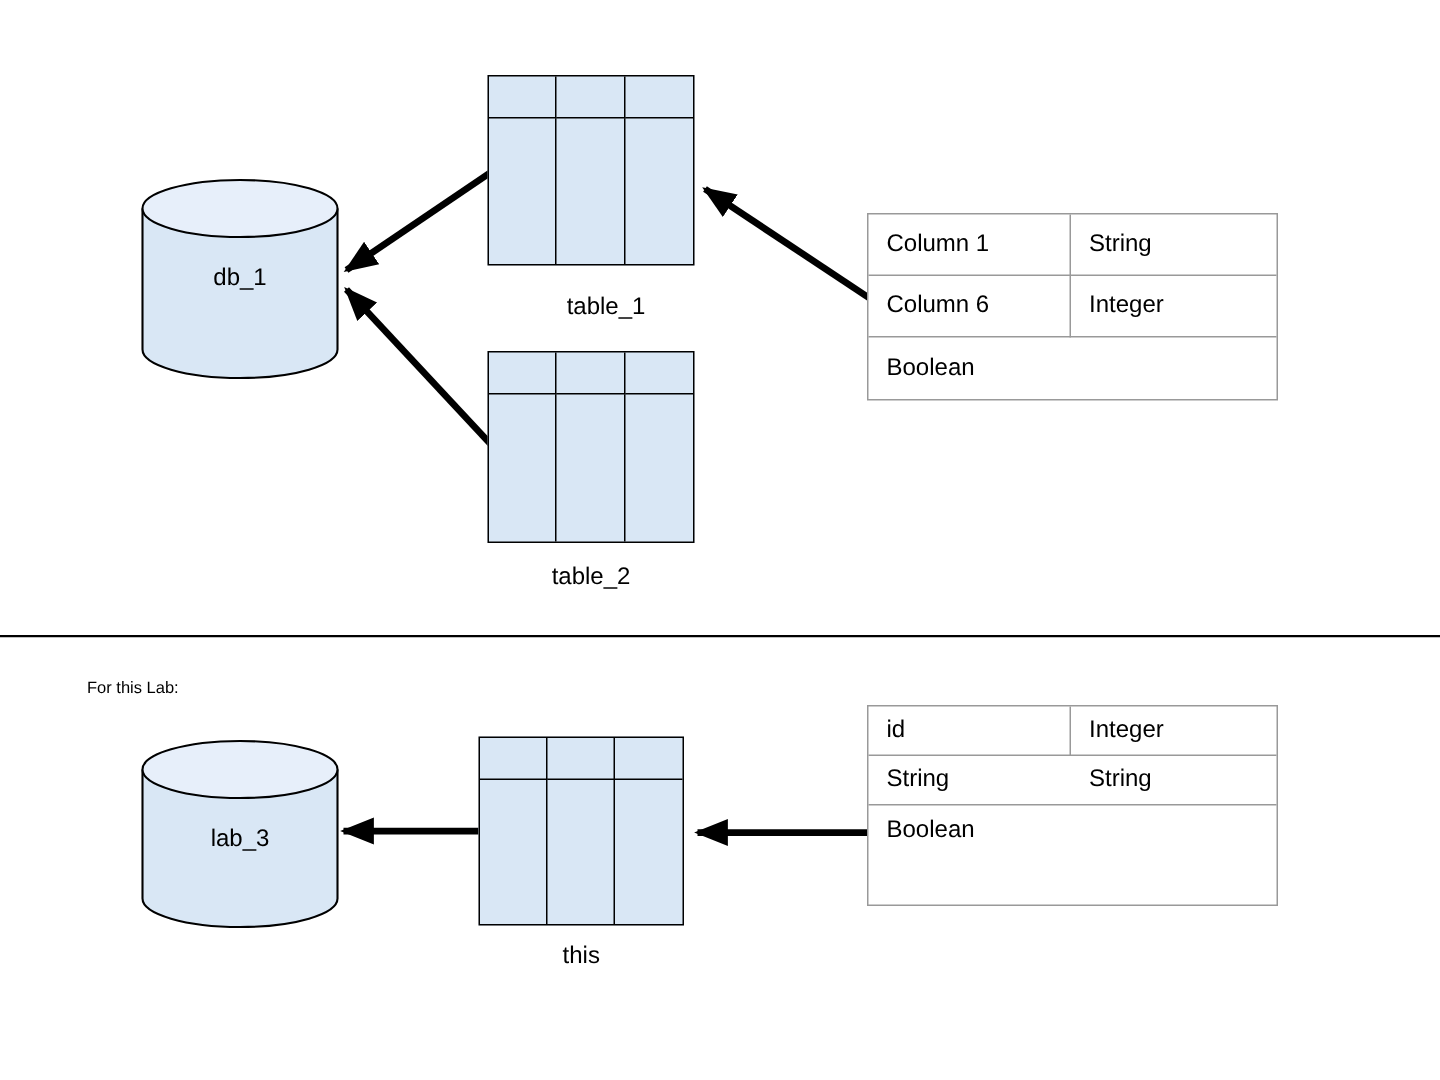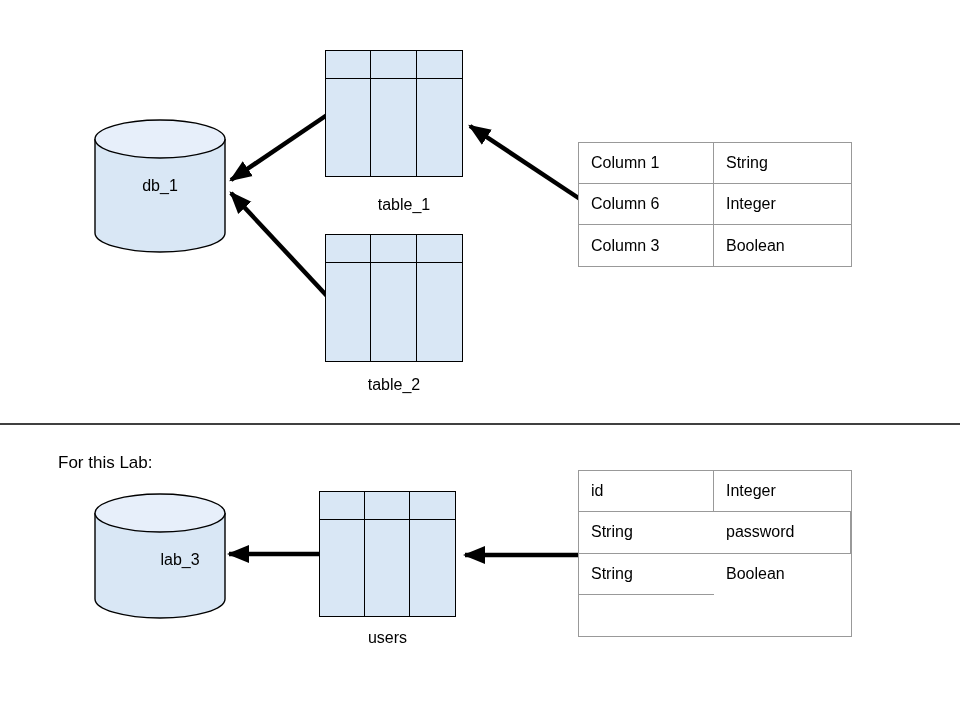--- a/index.html
+++ b/index.html
@@ -64,21 +64,21 @@
     align-items:center;
     padding-left:12px;
     font-size:16px;
     border-bottom:1px solid var(--attr-border);
   }
   .attr-cell.first-col{border-right:1px solid var(--attr-border);}
   .attr-cell.last-row{border-bottom:none;}
 
   .section-heading{
     position:absolute;
-    font-size:17px;
+    font-size:11px;
   }
 </style>
 </head>
 <body>
 
 <div class="canvas">
 
   <svg class="overlay" viewBox="0 0 960 720">
     <defs>
       <marker id="ah" viewBox="0 0 10 8" refX="9" refY="4" markerWidth="5" markerHeight="4.4" orient="auto">
@@ -127,40 +127,38 @@
   </div>
   <div class="shape-label" style="left:325px;top:376px;width:138px;">table_2</div>
 
   <div class="shape-label" style="left:95px;top:177px;width:130px;">db_1</div>
 
   <div class="attr-table" style="left:578px;top:142px;width:274px;height:125px;grid-template-rows:repeat(3,1fr);">
     <div class="attr-cell first-col">Column 1</div>
     <div class="attr-cell">String</div>
     <div class="attr-cell first-col">Column 6</div>
     <div class="attr-cell">Integer</div>
-    <div class="attr-cell first-col last-row">Column 3</div>
     <div class="attr-cell last-row">Boolean</div>
   </div>
 
   <div class="section-heading" style="left:58px;top:453px;">For this Lab:</div>
 
-  <div class="shape-label" style="left:95px;top:551px;width:130px;padding-left:20px;">lab_3</div>
+  <div class="shape-label" style="left:95px;top:551px;width:130px;">lab_3</div>
 
   <div class="shape-table" style="left:319px;top:491px;width:137px;height:126px;">
     <div class="shape-cell vline hline"></div>
     <div class="shape-cell vline hline"></div>
     <div class="shape-cell hline"></div>
     <div class="shape-cell vline"></div>
     <div class="shape-cell vline"></div>
     <div class="shape-cell"></div>
   </div>
-  <div class="shape-label" style="left:319px;top:629px;width:137px;">users</div>
+  <div class="shape-label" style="left:319px;top:629px;width:137px;">this</div>
 
-  <div class="attr-table" style="left:578px;top:470px;width:274px;height:167px;grid-template-rows:repeat(4,1fr);">
+  <div class="attr-table" style="left:578px;top:470px;width:274px;height:134px;grid-template-rows:repeat(4,1fr);">
     <div class="attr-cell first-col">id</div>
     <div class="attr-cell">Integer</div>
     <div class="attr-cell">String</div>
-    <div class="attr-cell first-col">password</div>
     <div class="attr-cell">String</div>
     <div class="attr-cell last-row">Boolean</div>
   </div>
 
 </div>
 
 </body></html>

